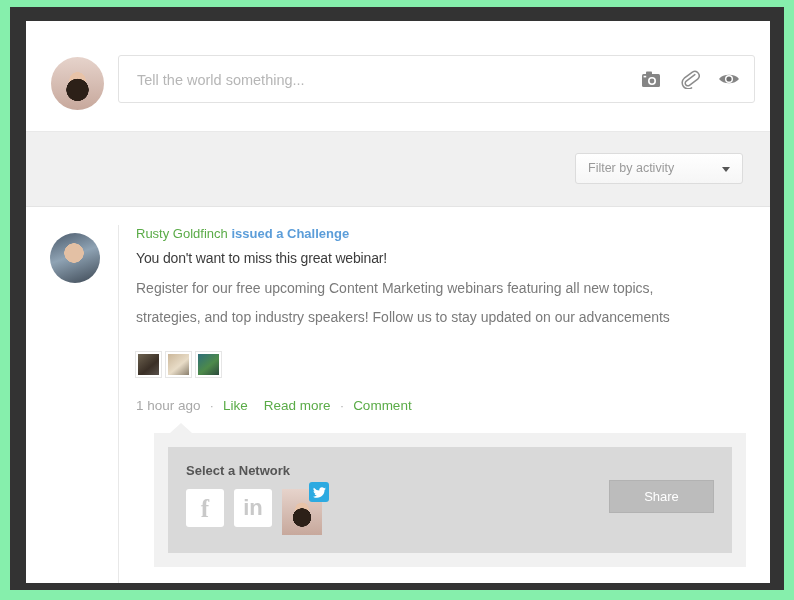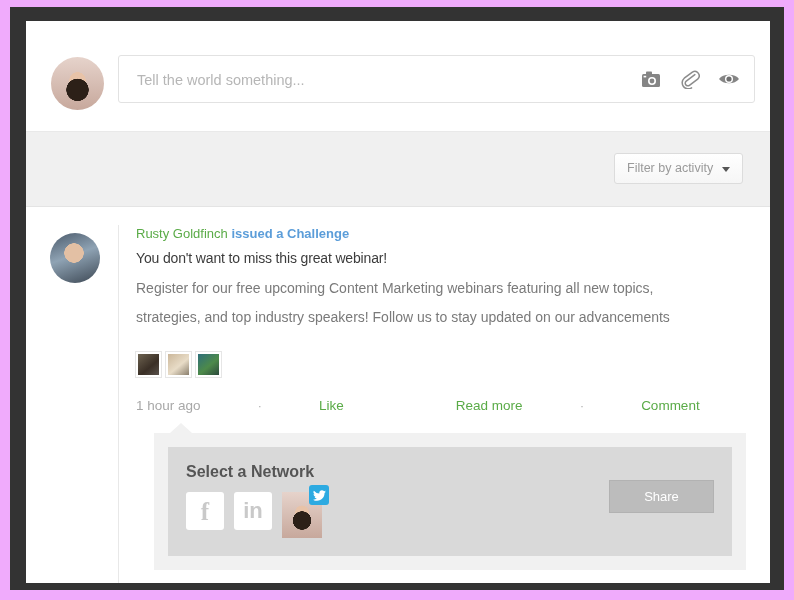--- a/index.html
+++ b/index.html
@@ -13,21 +13,21 @@
     overflow: hidden;
     font-family: "Liberation Sans", sans-serif;
     -webkit-font-smoothing: antialiased;
   }
 
   
   .screen {
     position: absolute;
     left: 0; top: 0;
     width: 794px; height: 600px;
-    background: #f0abfc;
+    background: #86efac;
     box-sizing: border-box;
   }
   .frame {
     position: absolute;
     left: 10px; top: 7px;
     width: 774px; height: 583px;
     background: #333333;
     box-sizing: border-box;
   }
   .viewport {
@@ -96,21 +96,21 @@
     position: relative;
     height: 76px;
     background: #f0f0f0;
     border-top: 1px solid #e9e9e9;
     border-bottom: 1px solid #e4e4e4;
     box-sizing: border-box;
   }
   .filter-select {
     position: absolute;
     right: 27px; top: 21px;
-    width: 129px; height: 31px;
+    width: 168px; height: 31px;
     background: linear-gradient(#ffffff, #f6f6f6);
     border: 1px solid #dcdcdc;
     border-radius: 3px;
     box-sizing: border-box;
     cursor: pointer;
   }
   .filter-label {
     position: absolute;
     left: 12px; top: 7px;
     font-size: 12.5px;
@@ -198,21 +198,20 @@
   }
   .participants-text .others { color: #55b09a; }
 
   
   .actions {
     margin-top: 21px;
     font-size: 13.5px;
     color: #a8a8a8;
     display: flex;
     align-items: center;
-    gap: 48px;
   }
   .actions .ts { color: #a8a8a8; }
   .actions .dot { color: #b5b5b5; margin: 0 9px; }
   .actions a {
     color: #5aab47;
     text-decoration: none;
     cursor: pointer;
   }
   .actions .gap { display: inline-block; width: 16px; }
 
@@ -244,21 +243,21 @@
     border-right: 11px solid transparent;
     border-bottom: 10px solid #f1f1f1;
   }
   .share-inner {
     background: #d9d9d9;
     padding: 16px 18px 18px 18px;
     position: relative;
     box-sizing: border-box;
   }
   .select-network {
-    font-size: 16px;
+    font-size: 13px;
     font-weight: bold;
     color: #555;
     margin-bottom: 11px;
   }
   .network-row {
     display: flex;
     align-items: flex-start;
     gap: 10px;
   }
   .net-tile {

